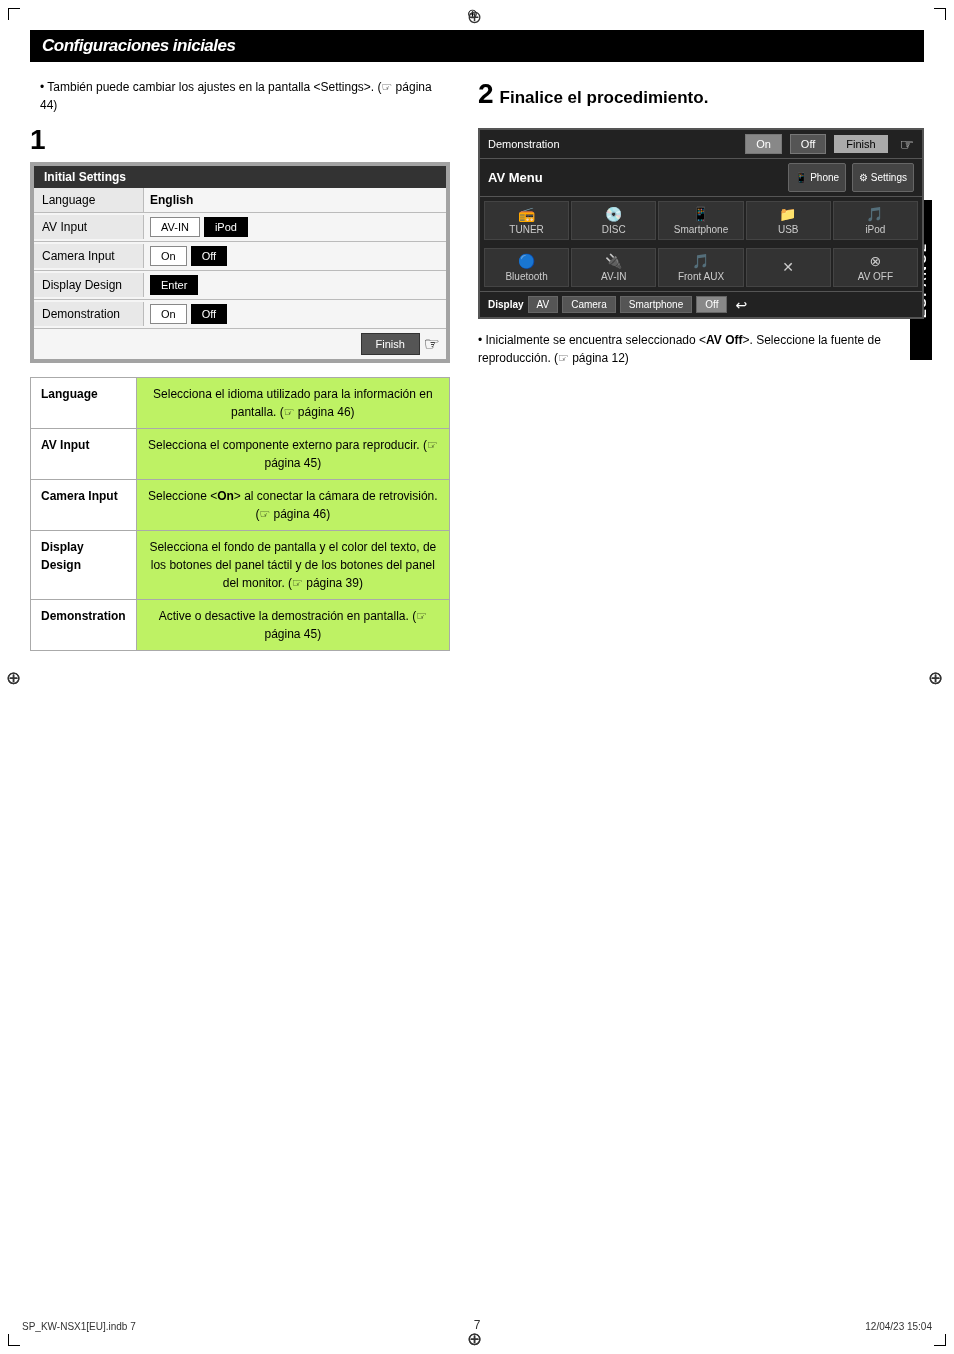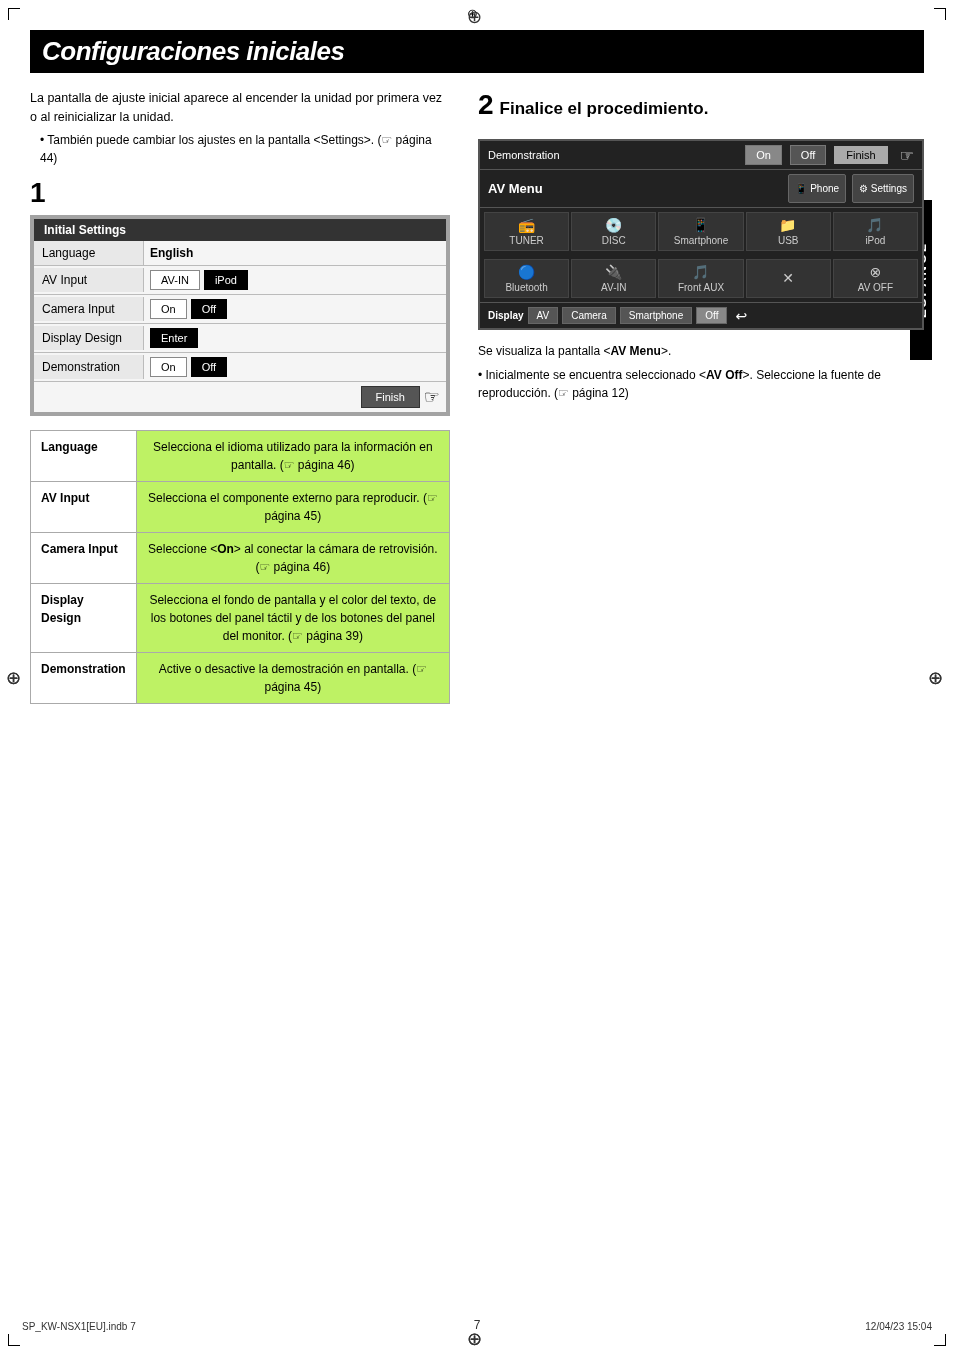--- a/index.html
+++ b/index.html
@@ -48,21 +48,21 @@
     }
 
     
     .title-bar {
       background: #000;
       color: #fff;
       padding: 6px 12px;
       margin-bottom: 16px;
     }
     .title-bar h1 {
-      font-size: 26px;
+      font-size: 17px;
       font-weight: bold;
       font-style: italic;
       letter-spacing: -0.5px;
     }
 
     
     .two-col {
       display: flex;
       gap: 28px;
     }
@@ -373,21 +373,20 @@
 
   <div class="title-bar">
     <h1>Configuraciones iniciales</h1>
   </div>
 
   <div class="two-col">
 
     <div class="col-left">
 
       <div class="intro-text">
-        <p><span>La pantalla de ajuste inicial aparece al encender la</span> <span>unidad por primera vez o al reinicializar la unidad.</span></p>
         <p class="intro-bullet">• <span>También puede cambiar los ajustes en la pantalla &lt;Settings&gt;. (☞ página 44)</span></p>
       </div>
 
       <div class="step-number">1</div>
 
       <div class="settings-panel">
         <div class="settings-panel-header">Initial Settings</div>
 
         <div class="settings-row">
           <div class="settings-label">Language</div>
@@ -536,21 +535,20 @@
           <button class="display-btn">AV</button>
           <button class="display-btn">Camera</button>
           <button class="display-btn">Smartphone</button>
           <button class="display-btn active">Off</button>
           <button class="back-btn">↩</button>
         </div>
 
       </div>
 
       <div class="step2-desc">
-        <p>Se visualiza la pantalla &lt;<strong>AV Menu</strong>&gt;.</p>
         <p>• Inicialmente se encuentra seleccionado &lt;<strong>AV Off</strong>&gt;. Seleccione la fuente de reproducción. (☞ página 12)</p>
       </div>
 
     </div>
   </div>
 
 </div>
 
 <div class="bottom-bar">
   <span>SP_KW-NSX1[EU].indb   7</span>

